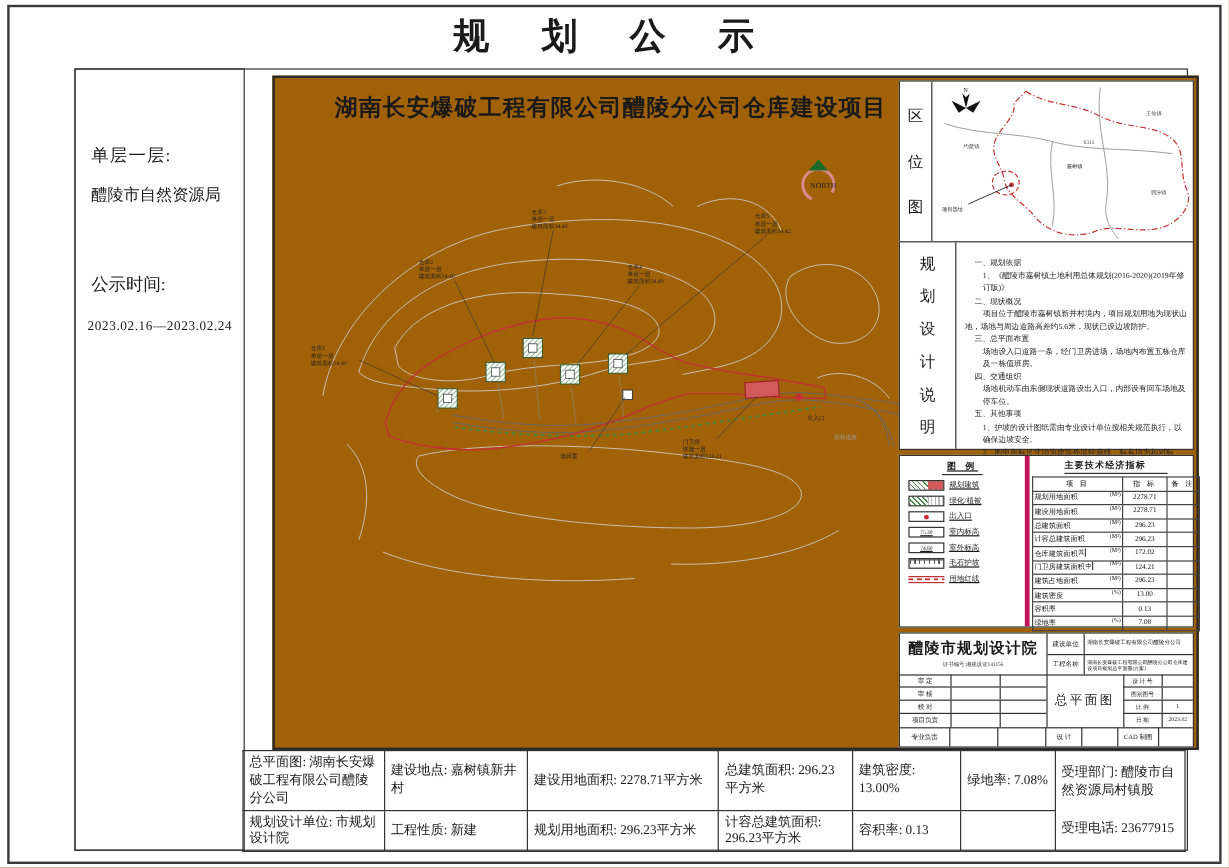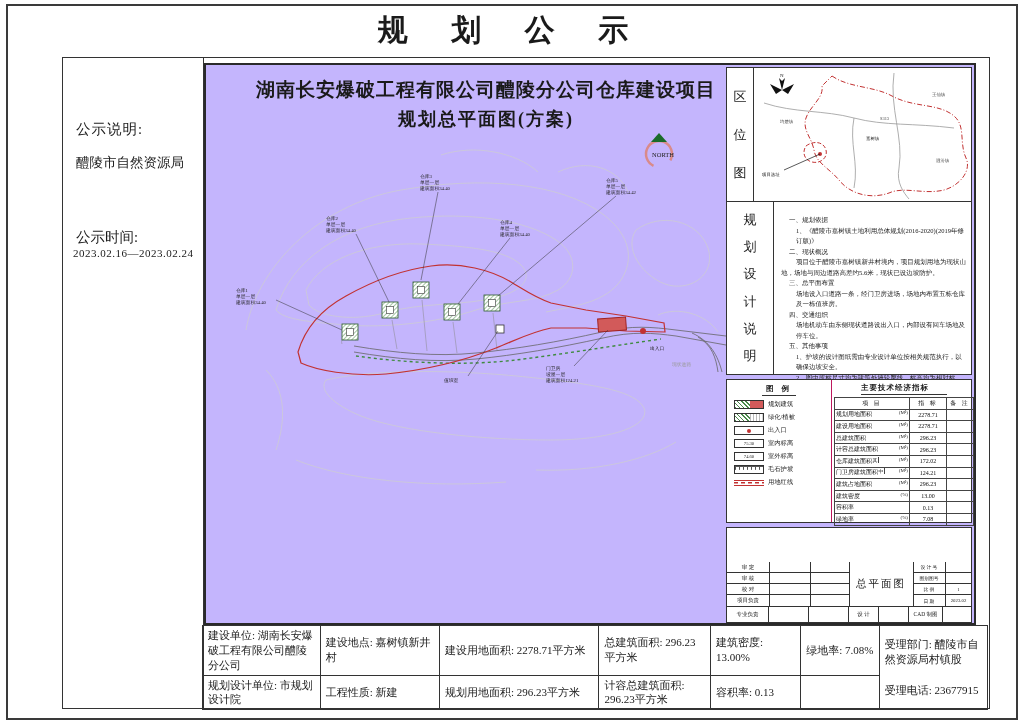--- a/index.html
+++ b/index.html
@@ -11,48 +11,48 @@
   
   .page-title{left:0;top:10px;width:100%;text-align:center;font-size:30px;font-weight:bold;
               letter-spacing:18px;}
   
   .main-frame{left:62px;top:57px;width:926px;height:650px;border:1px solid #333;}
   .sidebar{left:62px;top:57px;width:140px;height:650px;border:1px solid #333;}
   .notice-heading{margin:62px 0 0 13px;font-size:14.5px;letter-spacing:1px;}
   .notice-body{margin:6px 9px 0 13px;font-size:13.5px;line-height:1.56;text-indent:2em;text-align:justify;}
   .notice-agency{margin:15px 0 0 13px;font-size:13.5px;}
   .notice-time-h{margin:56px 0 0 13px;font-size:14.5px;}
-  .notice-time{margin:0 0 0 10px;font-size:11px;letter-spacing:.5px;}
+  .notice-time{margin:19px 0 0 10px;font-size:11px;letter-spacing:.5px;}
   
   .bottom-table{left:202px;top:625px;width:786px;height:82px;}
   .bottom-table table{width:100%;height:100%;border-collapse:collapse;table-layout:fixed;}
   .bottom-table td{border:1px solid #333;font-size:11px;padding:2px 5px;vertical-align:middle;line-height:1.35;}
   
-  .sheet{left:204px;top:63px;width:768px;height:558px;border:2px solid #2a2a2a;background:#c4b5fd;}
+  .sheet{left:227px;top:63px;width:768px;height:558px;border:2px solid #2a2a2a;background:#a16207;}
   .sheet-title{left:0;top:12px;width:560px;text-align:center;}
   .sheet-title .l1{font-size:19px;font-weight:bold;letter-spacing:1px;}
   .sheet-title .l2{font-size:18px;font-weight:bold;letter-spacing:2px;margin-top:4px;}
   .plan-svg{left:0;top:55px;}
   
   .box{border:1px solid #333;background:#fff;}
   .box-loc{left:520px;top:2px;width:244px;height:134px;display:flex;}
   .box-notes{left:520px;top:136px;width:244px;height:172px;display:flex;}
   .box-leg{left:520px;top:314px;width:244px;height:142px;display:flex;}
   .box-tb{left:520px;top:462px;width:244px;height:94px;}
   .vlabel{border-right:1px solid #333;display:flex;flex-direction:column;justify-content:space-evenly;
           align-items:center;font-size:13px;flex:none;}
   .vlabel-loc{width:26px;}
   .vlabel-notes{width:46px;font-size:13px;}
   .map-area{flex:1;position:relative;}
   .notes-area{flex:1;padding:13px 5px 0 7px;font-size:6.5px;line-height:1.62;color:#222;}
   .n1{padding-left:8px;}
   .n2{padding-left:15px;}
   .np{text-indent:15px;text-align:justify;}
   
-  .leg-cell{width:104px;border-right:1px solid #be185d;flex:none;padding-top:4px;}
+  .leg-cell{width:104px;border-right:4px solid #be185d;flex:none;padding-top:4px;text-decoration:underline;}
   .leg-title{text-align:center;font-size:7.5px;font-weight:bold;letter-spacing:3px;width:34px;
              margin:0 auto 4px auto;border-bottom:1px solid #333;padding-bottom:1px;}
   .leg-item{display:flex;align-items:center;gap:4px;margin:4px 0 0 7px;}
   .leg-item .lab{font-size:6.3px;}
   .sym{width:30px;height:9px;border:1px solid #333;position:relative;background:#fff;flex:none;box-sizing:border-box;}
   .sym-building{background:
      linear-gradient(90deg, rgba(0,0,0,0) 0 55%, #d25a5a 55% 100%),
      repeating-linear-gradient(45deg,#4a8a4a 0 1px,rgba(0,0,0,0) 1px 3px);}
   .sym-green{background:
      repeating-linear-gradient(45deg,#4a8a4a 0 1px,rgba(0,0,0,0) 1px 3px) left/55% 100% no-repeat,
@@ -113,30 +113,29 @@
 </style>
 </head>
 <body>
 
 <div class="abs outer-border"></div>
 <div class="abs page-title">规 划 公 示</div>
 
 <div class="abs main-frame"></div>
 
 <div class="abs sidebar">
-  <div class="notice-heading">公示说明:</div>
+  <div class="notice-heading">单层一层:</div>
   <div class="notice-agency">醴陵市自然资源局</div>
   <div class="notice-time-h">公示时间:</div>
   <div class="notice-time">2023.02.16—2023.02.24</div>
 </div>
 
 <div class="abs sheet">
   <div class="abs sheet-title">
     <div class="l1">湖南长安爆破工程有限公司醴陵分公司仓库建设项目</div>
-    <div class="l2">规划总平面图(方案)</div>
   </div>
 
   <svg class="abs plan-svg" width="520" height="500" viewBox="0 0 520 500">
     <defs>
       <pattern id="hg" width="3" height="3" patternUnits="userSpaceOnUse" patternTransform="rotate(45)">
         <rect width="3" height="3" fill="#fff"></rect>
         <line x1="0" y1="0" x2="0" y2="3" stroke="#4a8a4a" stroke-width="1"></line>
       </pattern>
     </defs>
 
@@ -403,20 +402,36 @@
               <td class="ind-val">7.08</td>
               <td class="ind-note"></td>
             </tr>
       </tbody>
         </table>
     </div>
   </div>
 
   <div class="abs box box-tb">
     <div class="tb-inner">
+      <div class="tbA">
+        <div class="tbA-left">
+          <div class="tb-inst">醴陵市规划设计院</div>
+          <div class="tb-cert">证书编号:湘规设证141156</div>
+        </div>
+        <div class="tbA-right">
+          <div class="tbA-row">
+            <div class="tbA-lab">建设单位</div>
+            <div class="tbA-val">湖南长安爆破工程有限公司醴陵分公司</div>
+          </div>
+          <div class="tbA-row">
+            <div class="tbA-lab">工程名称</div>
+            <div class="tbA-val small">湖南长安爆破工程有限公司醴陵分公司仓库建设项目规划总平面图(方案)</div>
+          </div>
+        </div>
+      </div>
       <div class="tbB">
         <div class="tbB-left">
           <div class="tbB-row">
               <div class="tbB-lab">审  定</div>
               <div class="tbB-c1"></div>
               <div class="tbB-c2"></div>
             </div>
           <div class="tbB-row">
               <div class="tbB-lab">审  核</div>
               <div class="tbB-c1"></div>
@@ -472,21 +487,21 @@
       <col style="width:15%">
         <col style="width:15.2%">
         <col style="width:20.3%">
         <col style="width:14.2%">
       <col style="width:11.5%">
         <col style="width:10%">
         <col style="width:13.8%">
     </colgroup>
     <tbody>
         <tr>
-      <td>建设单位: 湖南长安爆破工程有限公司醴陵分公司</td>
+      <td>总平面图: 湖南长安爆破工程有限公司醴陵分公司</td>
       <td>建设地点: 嘉树镇新井村</td>
       <td>建设用地面积: 2278.71平方米</td>
       <td>总建筑面积: 296.23平方米</td>
       <td>建筑密度: 13.00%</td>
       <td>绿地率: 7.08%</td>
       <td rowspan="2">
         <div>受理部门: 醴陵市自然资源局村镇股</div>
         <div style="margin-top:16px;">受理电话: 23677915</div>
       </td>
     </tr>

